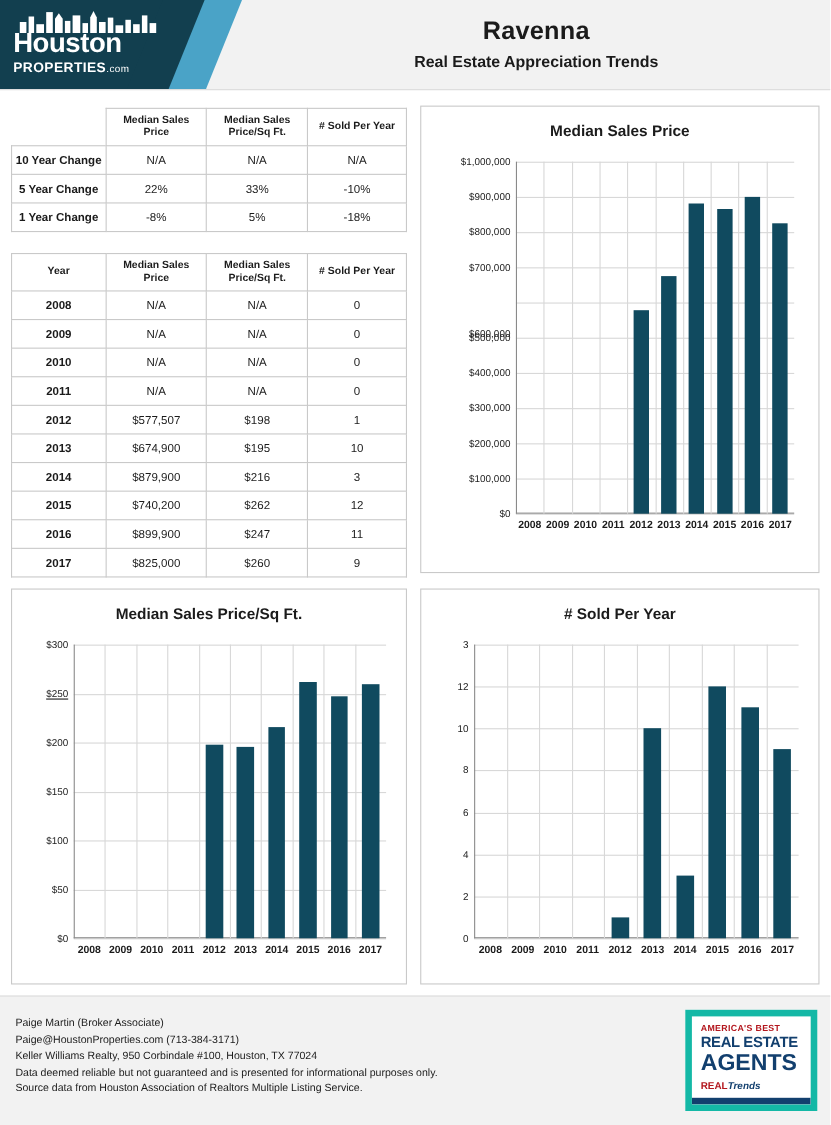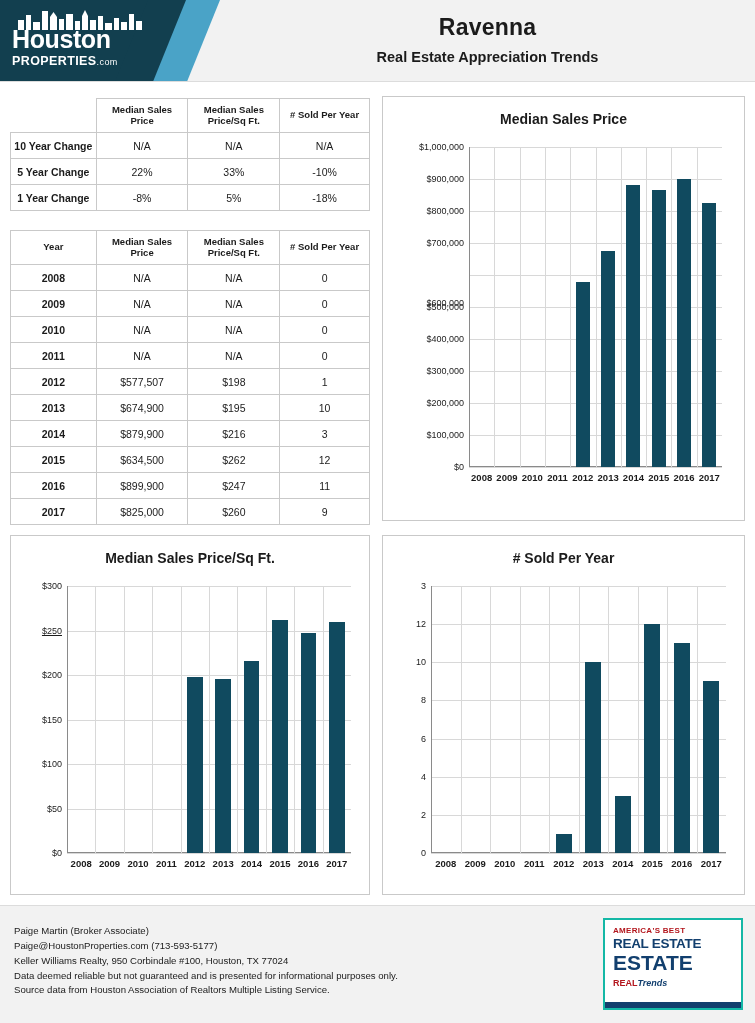--- a/index.html
+++ b/index.html
@@ -165,23 +165,23 @@
     height: 118px;
     background: #f2f2f2;
     border-top: 1px solid #dcdcdc;
   }
   .footer-text {
     position: absolute; left: 14px; top: 18px;
     font-size: 9.6px; color: #1b1b1b; line-height: 1.55;
   }
   .footer-badge {
     position: absolute; right: 12px; top: 12px;
-    width: 140px; height: 92px;
+    width: 120px; height: 92px;
     background: #fff;
-    border: 2px solid #14b8a6;
+    border: 6px solid #14b8a6;
     overflow: hidden;
   }
   .badge-l1 { position:absolute; left:8px; top:6px; font-size:8px; font-weight:bold; color:#b3161d; letter-spacing:0.3px;}
   .badge-l2 { position:absolute; left:8px; top:16px; font-size:13.5px; font-weight:bold; color:#123f6e; letter-spacing:-0.3px;}
   .badge-l3 { position:absolute; left:8px; top:32px; font-size:21px; font-weight:bold; color:#123f6e; letter-spacing:0px; line-height:1;}
   .badge-l4 { position:absolute; left:8px; top:58px; font-size:9px; font-weight:bold; color:#b3161d;}
   .badge-l4 .trends { color:#123f6e; font-style: italic; }
   .badge-stripe { position:absolute; left:0; bottom:0; width:100%; height:6px; background:#123f6e;}
 </style>
 </head>
@@ -315,21 +315,21 @@
         <td>10</td>
       </tr>
       <tr>
         <td class="rowhead">2014</td>
         <td>$879,900</td>
         <td>$216</td>
         <td>3</td>
       </tr>
       <tr>
         <td class="rowhead">2015</td>
-        <td>$634,500</td>
+        <td>$740,200</td>
         <td>$262</td>
         <td>12</td>
       </tr>
       <tr>
         <td class="rowhead">2016</td>
         <td>$899,900</td>
         <td>$247</td>
         <td>11</td>
       </tr>
       <tr>
@@ -494,29 +494,29 @@
         <div class="x-label" style="left: 191.75px; top: 0px;">2014</div>
         <div class="x-label" style="left: 221.25px; top: 0px;">2015</div>
         <div class="x-label" style="left: 250.75px; top: 0px;">2016</div>
         <div class="x-label" style="left: 280.25px; top: 0px;">2017</div>
       </div>
   </div>
 
   <div class="footer">
     <div class="footer-text">
       <div>Paige Martin (Broker Associate)</div>
-      <div>Paige@HoustonProperties.com (713-593-5177)</div>
+      <div>Paige@HoustonProperties.com (713-384-3171)</div>
       <div>Keller Williams Realty, 950 Corbindale #100, Houston, TX 77024</div>
       <div>Data deemed reliable but not guaranteed and is presented for informational purposes only.</div>
       <div>Source data from Houston Association of Realtors Multiple Listing Service.</div>
     </div>
     <div class="footer-badge">
       <div class="badge-l1">AMERICA'S BEST</div>
       <div class="badge-l2">REAL ESTATE</div>
-      <div class="badge-l3">ESTATE</div>
+      <div class="badge-l3">AGENTS</div>
       <div class="badge-l4">
         <span>REAL</span><span class="trends">Trends</span>
       </div>
       <div class="badge-stripe"></div>
     </div>
   </div>
 
 </div>
 
 </body></html>

